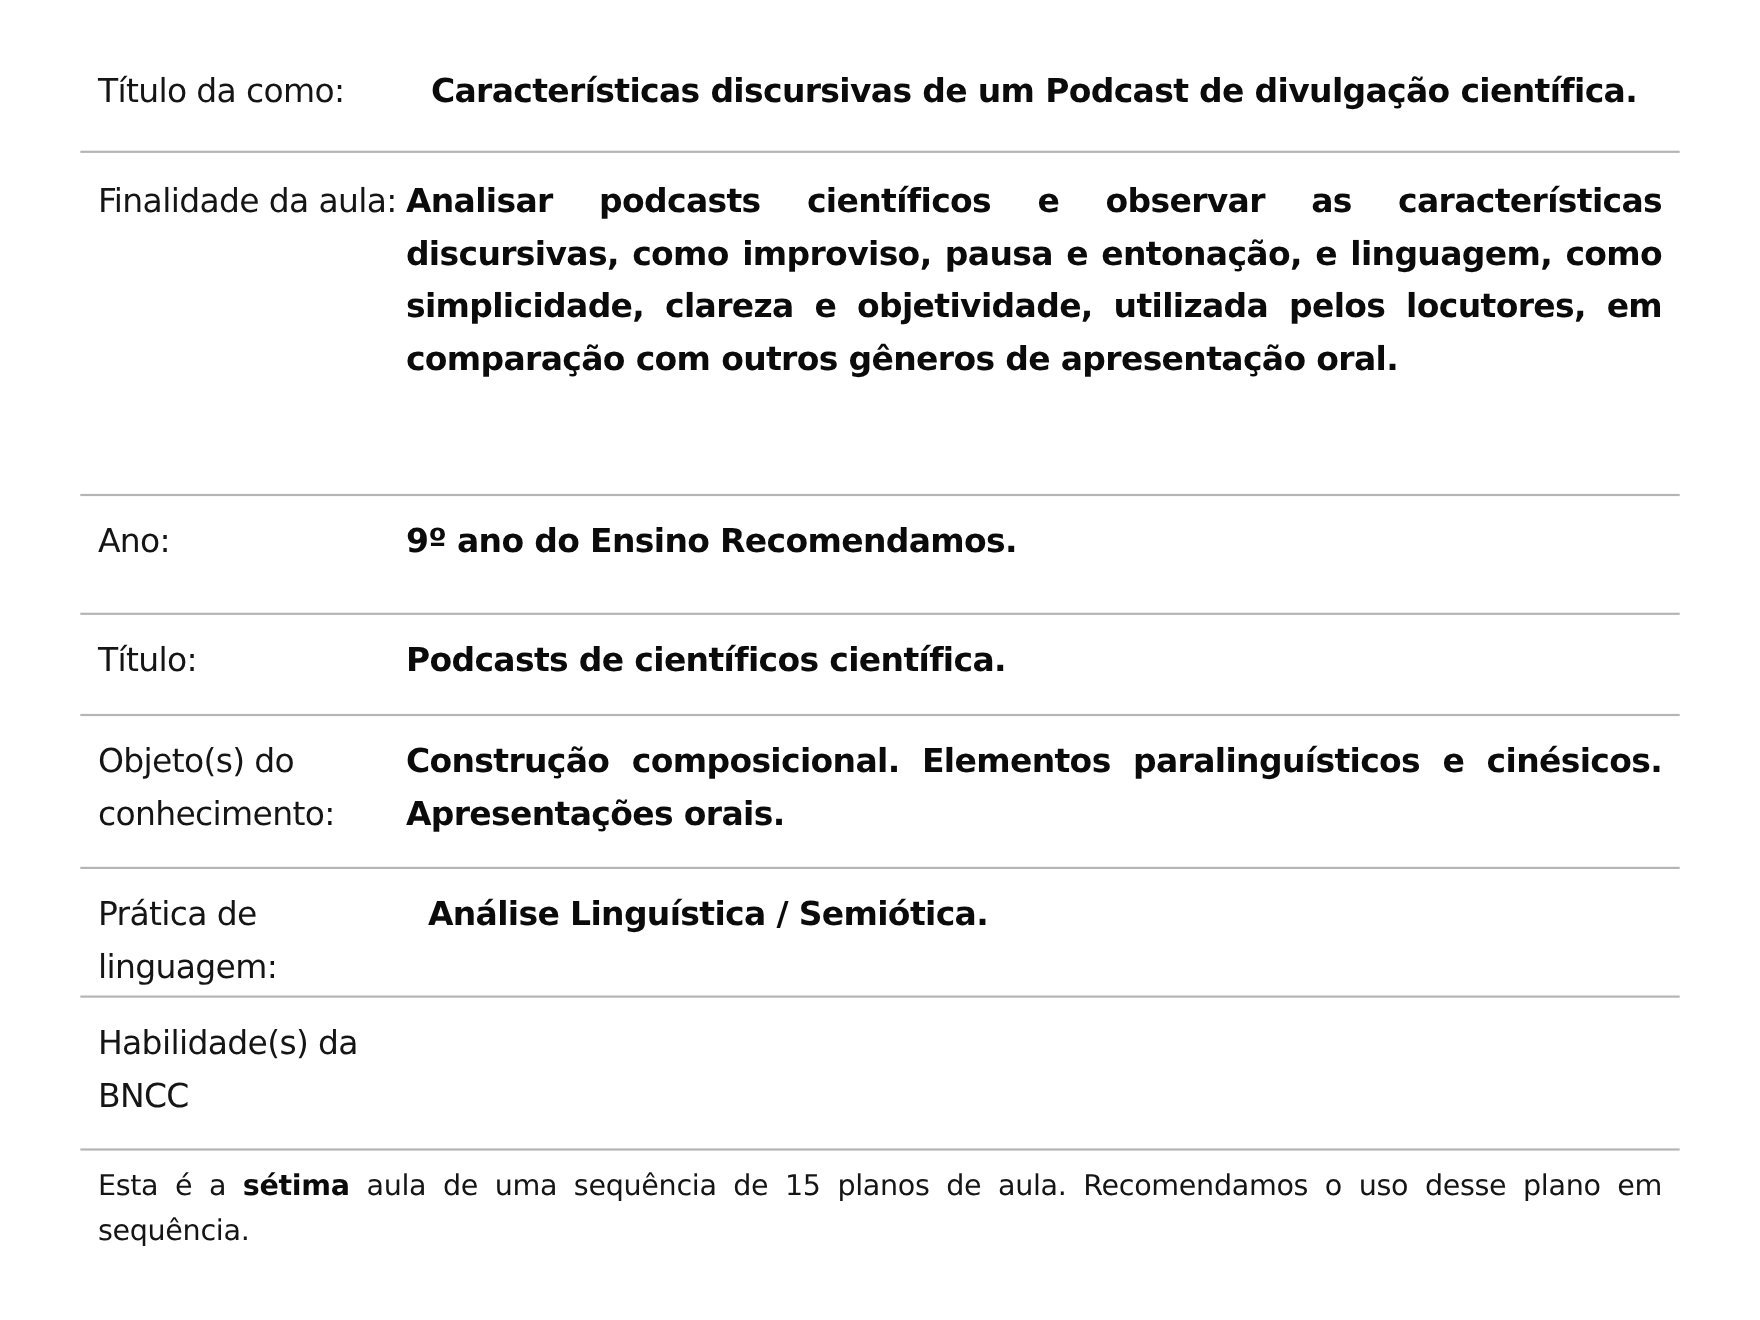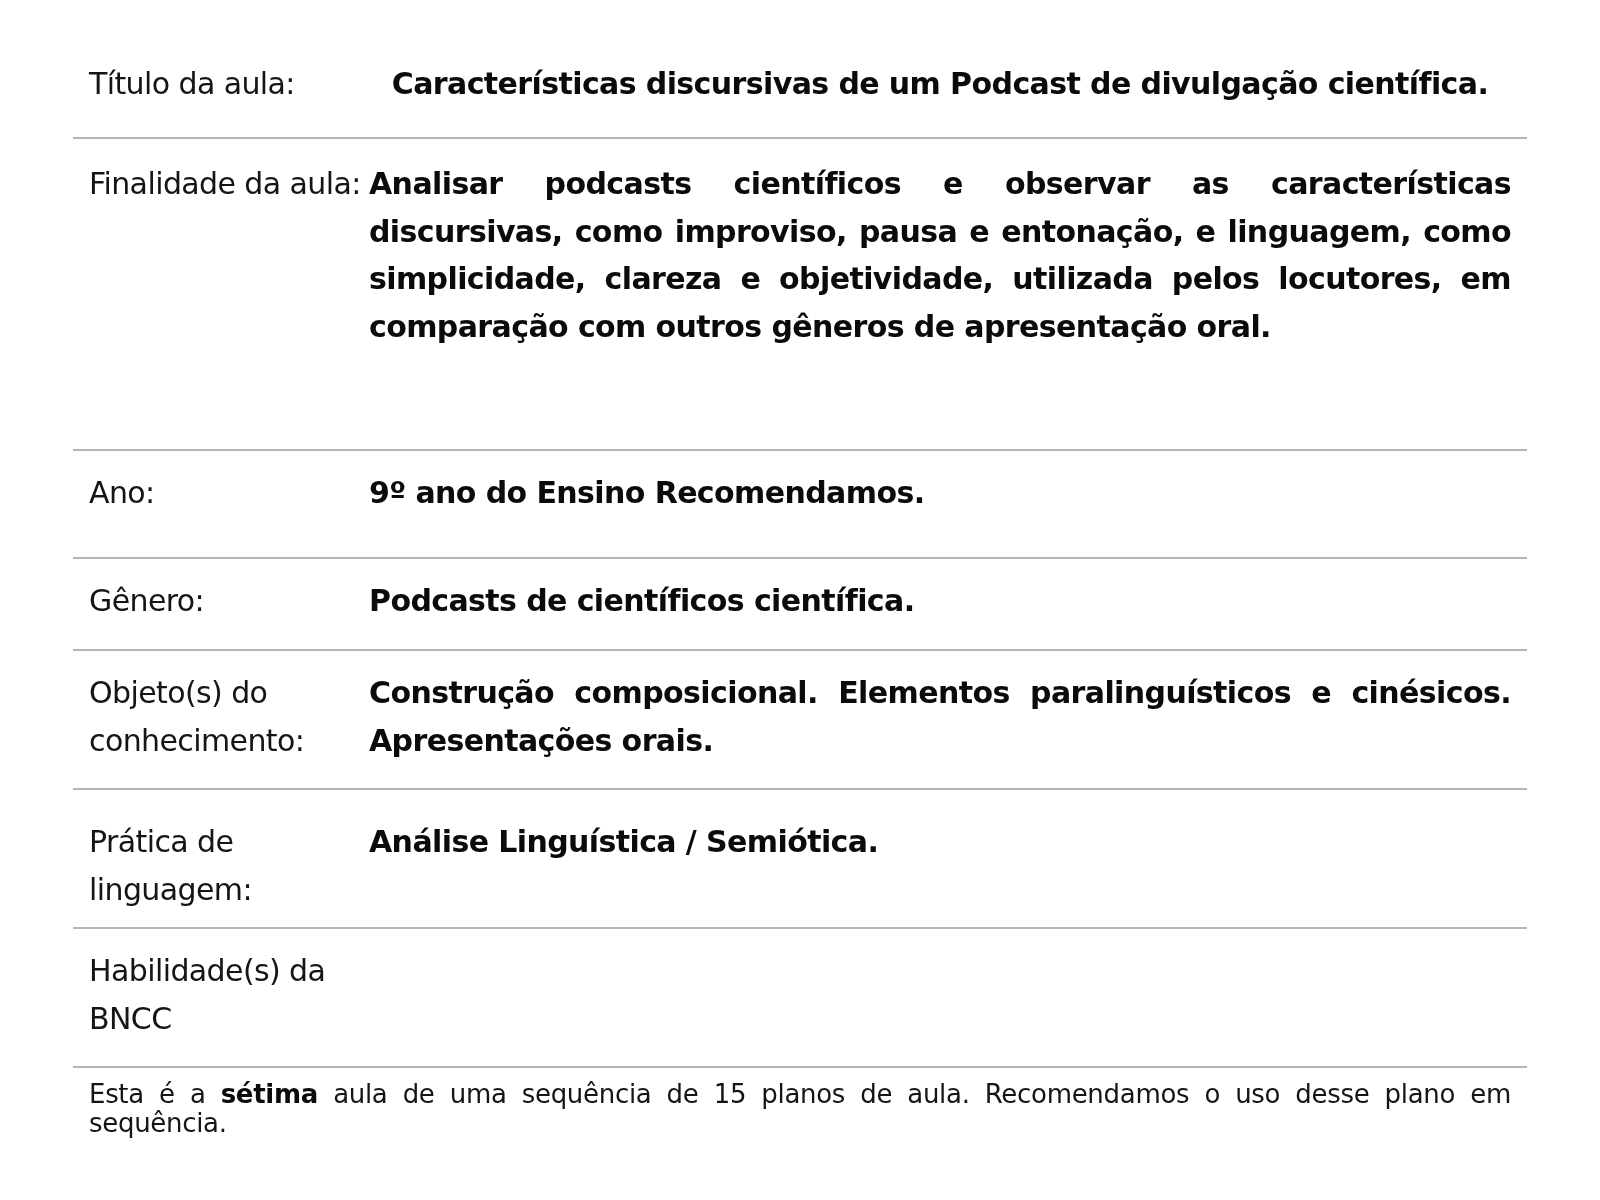--- a/index.html
+++ b/index.html
@@ -45,55 +45,55 @@
       font-weight: bold;
       letter-spacing: -0.6px;
       text-align: justify;
       color: #0b0b0b;
     }
     .r-title { height: 89px; }
     .r-purpose { height: 312px; padding-top: 21px; }
     .r-year { height: 108px; padding-top: 18px; }
     .r-genre { height: 92px; padding-top: 18px; }
     .r-object { height: 139px; padding-top: 18px; }
-    .r-practice { height: 139px; padding-top: 28px; }
+    .r-practice { height: 117px; padding-top: 18px; gap: 20px; }
     .r-skill { height: 139px; padding-top: 18px; justify-content: space-between; }
     .r-title .label, .r-title .value { padding-top: 10px; }
     .note {
       padding: 12px 16px 0 16px;
       font-size: 26px;
-      line-height: 29px;
+      line-height: 41px;
       letter-spacing: -0.3px;
       text-align: justify;
       color: #151515;
     }
     .note b { font-weight: bold; color: #0b0b0b; }
   </style>
 </head>
 <body>
 
 <div class="doc">
 
   <div class="row r-title">
-    <div class="label">Título da aula:</div>
+    <div class="label">Título da como:</div>
     <div class="value" style="text-align:center;">Características discursivas de um Podcast de divulgação científica.</div>
   </div>
 
   <div class="row r-purpose">
     <div class="label">Finalidade da aula:</div>
     <div class="value">Analisar podcasts científicos e observar as características discursivas, como improviso, pausa e entonação, e linguagem, como simplicidade, clareza e objetividade, utilizada pelos locutores, em comparação com outros gêneros de apresentação oral.</div>
   </div>
 
   <div class="row r-year">
     <div class="label">Ano:</div>
     <div class="value">9º ano do Ensino Recomendamos.</div>
   </div>
 
   <div class="row r-genre">
-    <div class="label">Gênero:</div>
+    <div class="label">Título:</div>
     <div class="value">Podcasts de científicos científica.</div>
   </div>
 
   <div class="row r-object">
     <div class="label">Objeto(s) do conhecimento:</div>
     <div class="value">Construção composicional. Elementos paralinguísticos e cinésicos. Apresentações orais.</div>
   </div>
 
   <div class="row r-practice">
     <div class="label">Prática de linguagem:</div>

